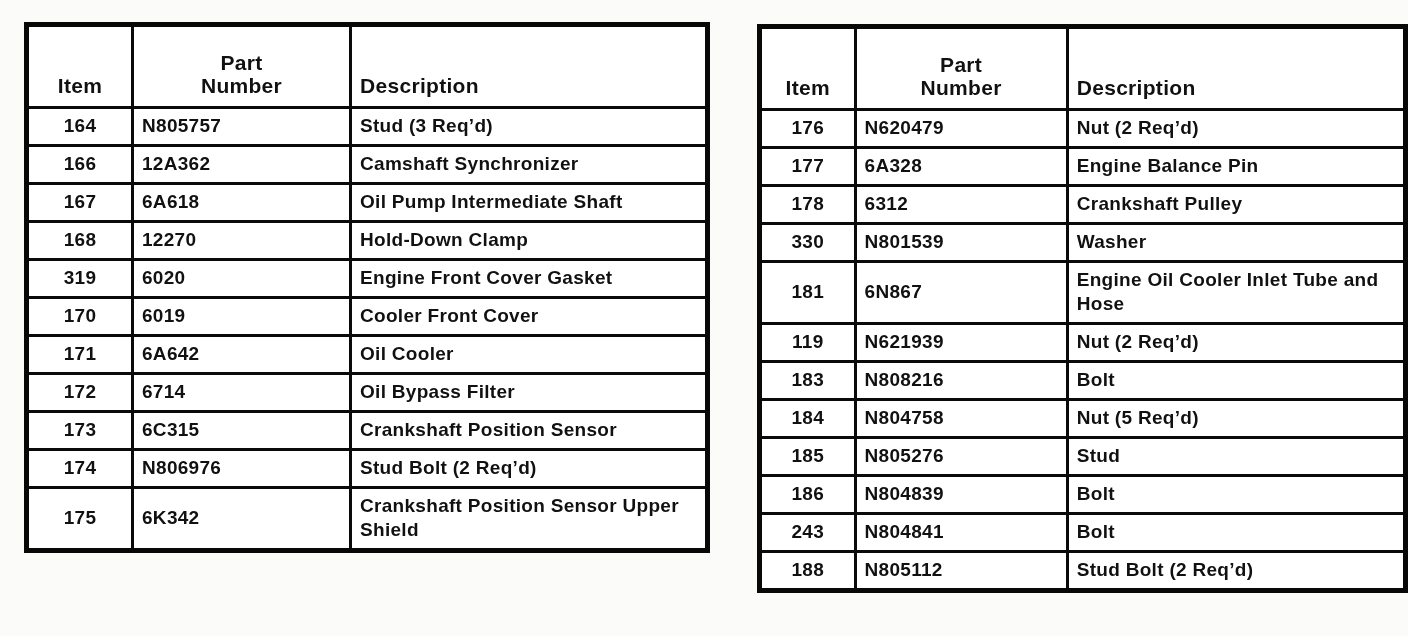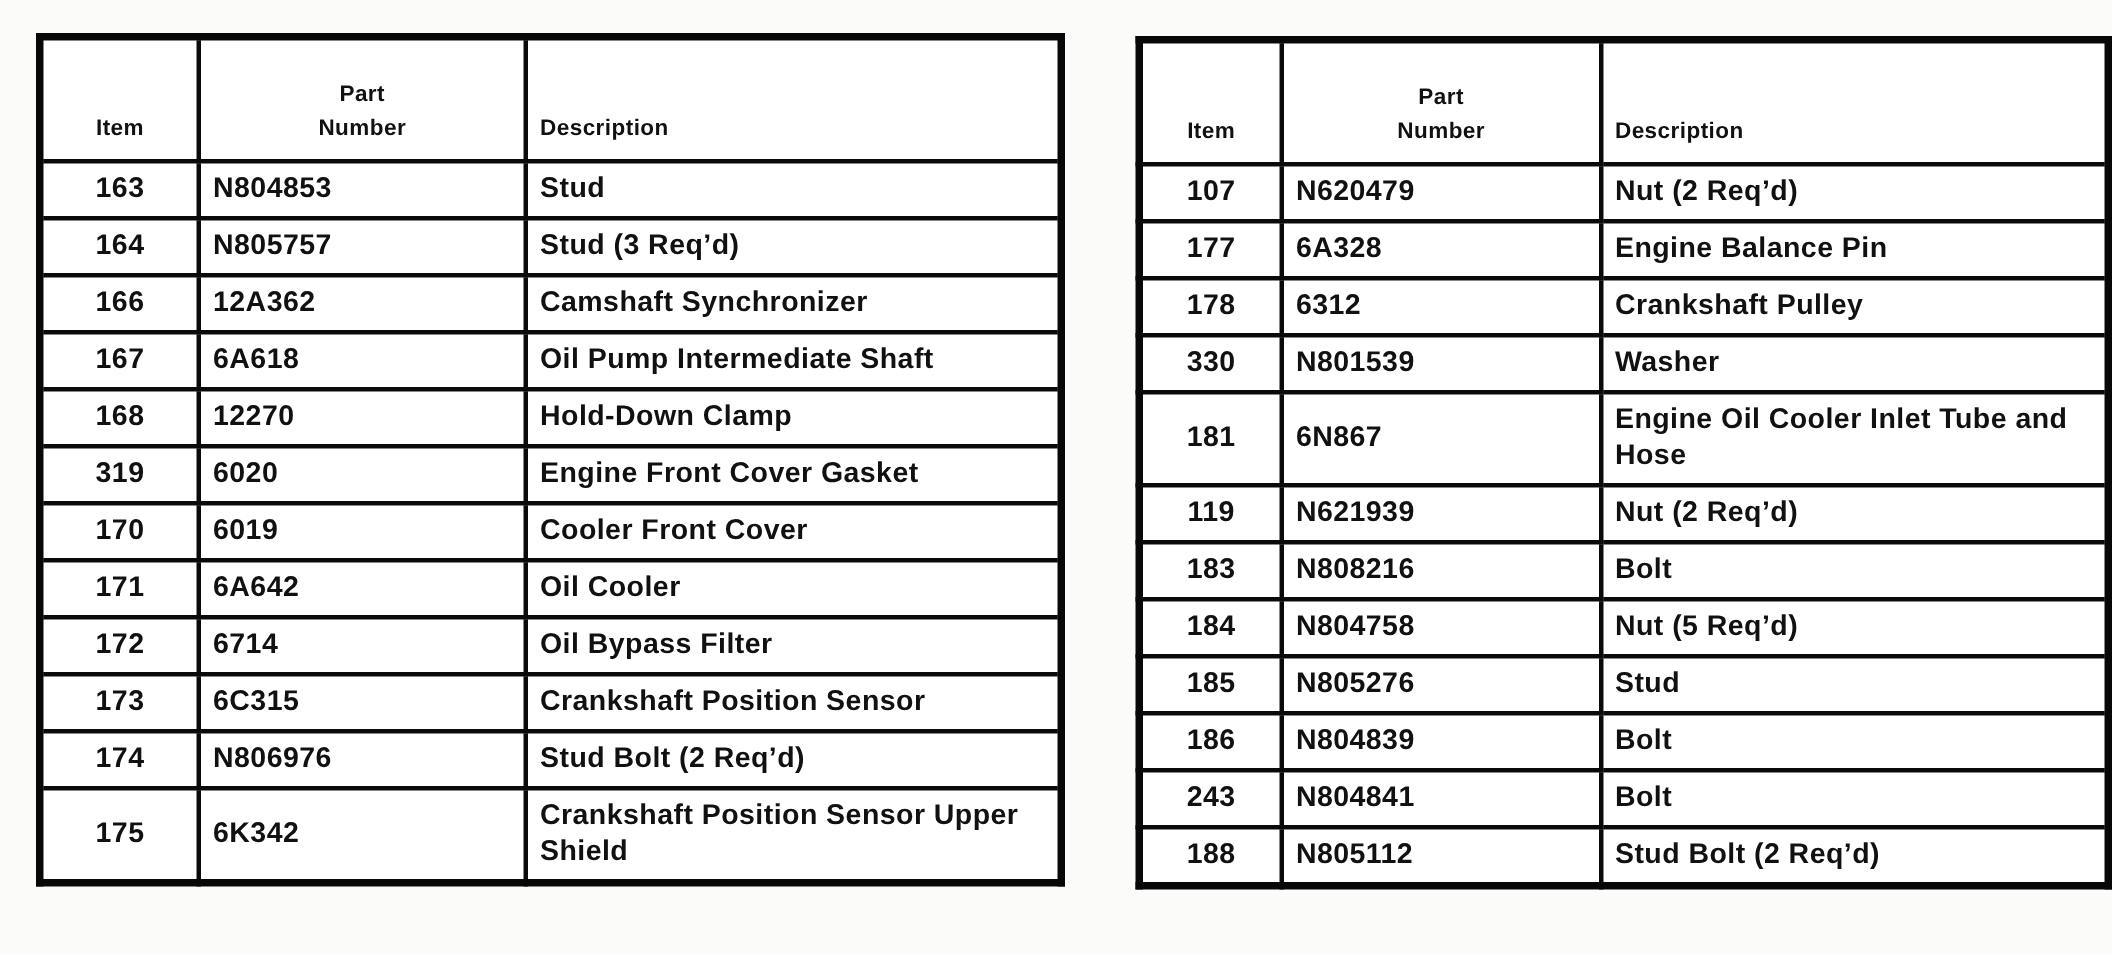--- a/index.html
+++ b/index.html
@@ -30,21 +30,21 @@
   table.parts-table td {
     border: 3px solid #101010;
     overflow: hidden;
   }
 
   
   table.parts-table th {
     height: 64px;
     vertical-align: bottom;
     padding: 6px 8px 9px 8px;
-    font-size: 15px;
+    font-size: 21px;
     line-height: 23px;
   }
   th.col-item { text-align: center; }
   th.col-part { text-align: center; }
   th.col-desc { text-align: left; padding-left: 13px; }
 
   
   table.parts-table td {
     padding: 5px 8px 6px 8px;
     font-size: 19px;
@@ -78,25 +78,20 @@
           <th class="col-item">Item</th>
           <th class="col-part">
             <span>Part</span><br>
             <span>Number</span>
           </th>
           <th class="col-desc">Description</th>
         </tr>
       </thead>
       <tbody>
           <tr>
-    <td class="cell-item">163</td>
-    <td class="cell-part">N804853</td>
-    <td class="cell-desc">Stud</td>
-  </tr>
-          <tr>
     <td class="cell-item">164</td>
     <td class="cell-part">N805757</td>
     <td class="cell-desc">Stud (3 Req’d)</td>
   </tr>
           <tr>
     <td class="cell-item">166</td>
     <td class="cell-part">12A362</td>
     <td class="cell-desc">Camshaft Synchronizer</td>
   </tr>
           <tr>
@@ -155,21 +150,21 @@
           <th class="col-item">Item</th>
           <th class="col-part">
             <span>Part</span><br>
             <span>Number</span>
           </th>
           <th class="col-desc">Description</th>
         </tr>
       </thead>
       <tbody>
           <tr>
-    <td class="cell-item">107</td>
+    <td class="cell-item">176</td>
     <td class="cell-part">N620479</td>
     <td class="cell-desc">Nut (2 Req’d)</td>
   </tr>
           <tr>
     <td class="cell-item">177</td>
     <td class="cell-part">6A328</td>
     <td class="cell-desc">Engine Balance Pin</td>
   </tr>
           <tr>
     <td class="cell-item">178</td>

